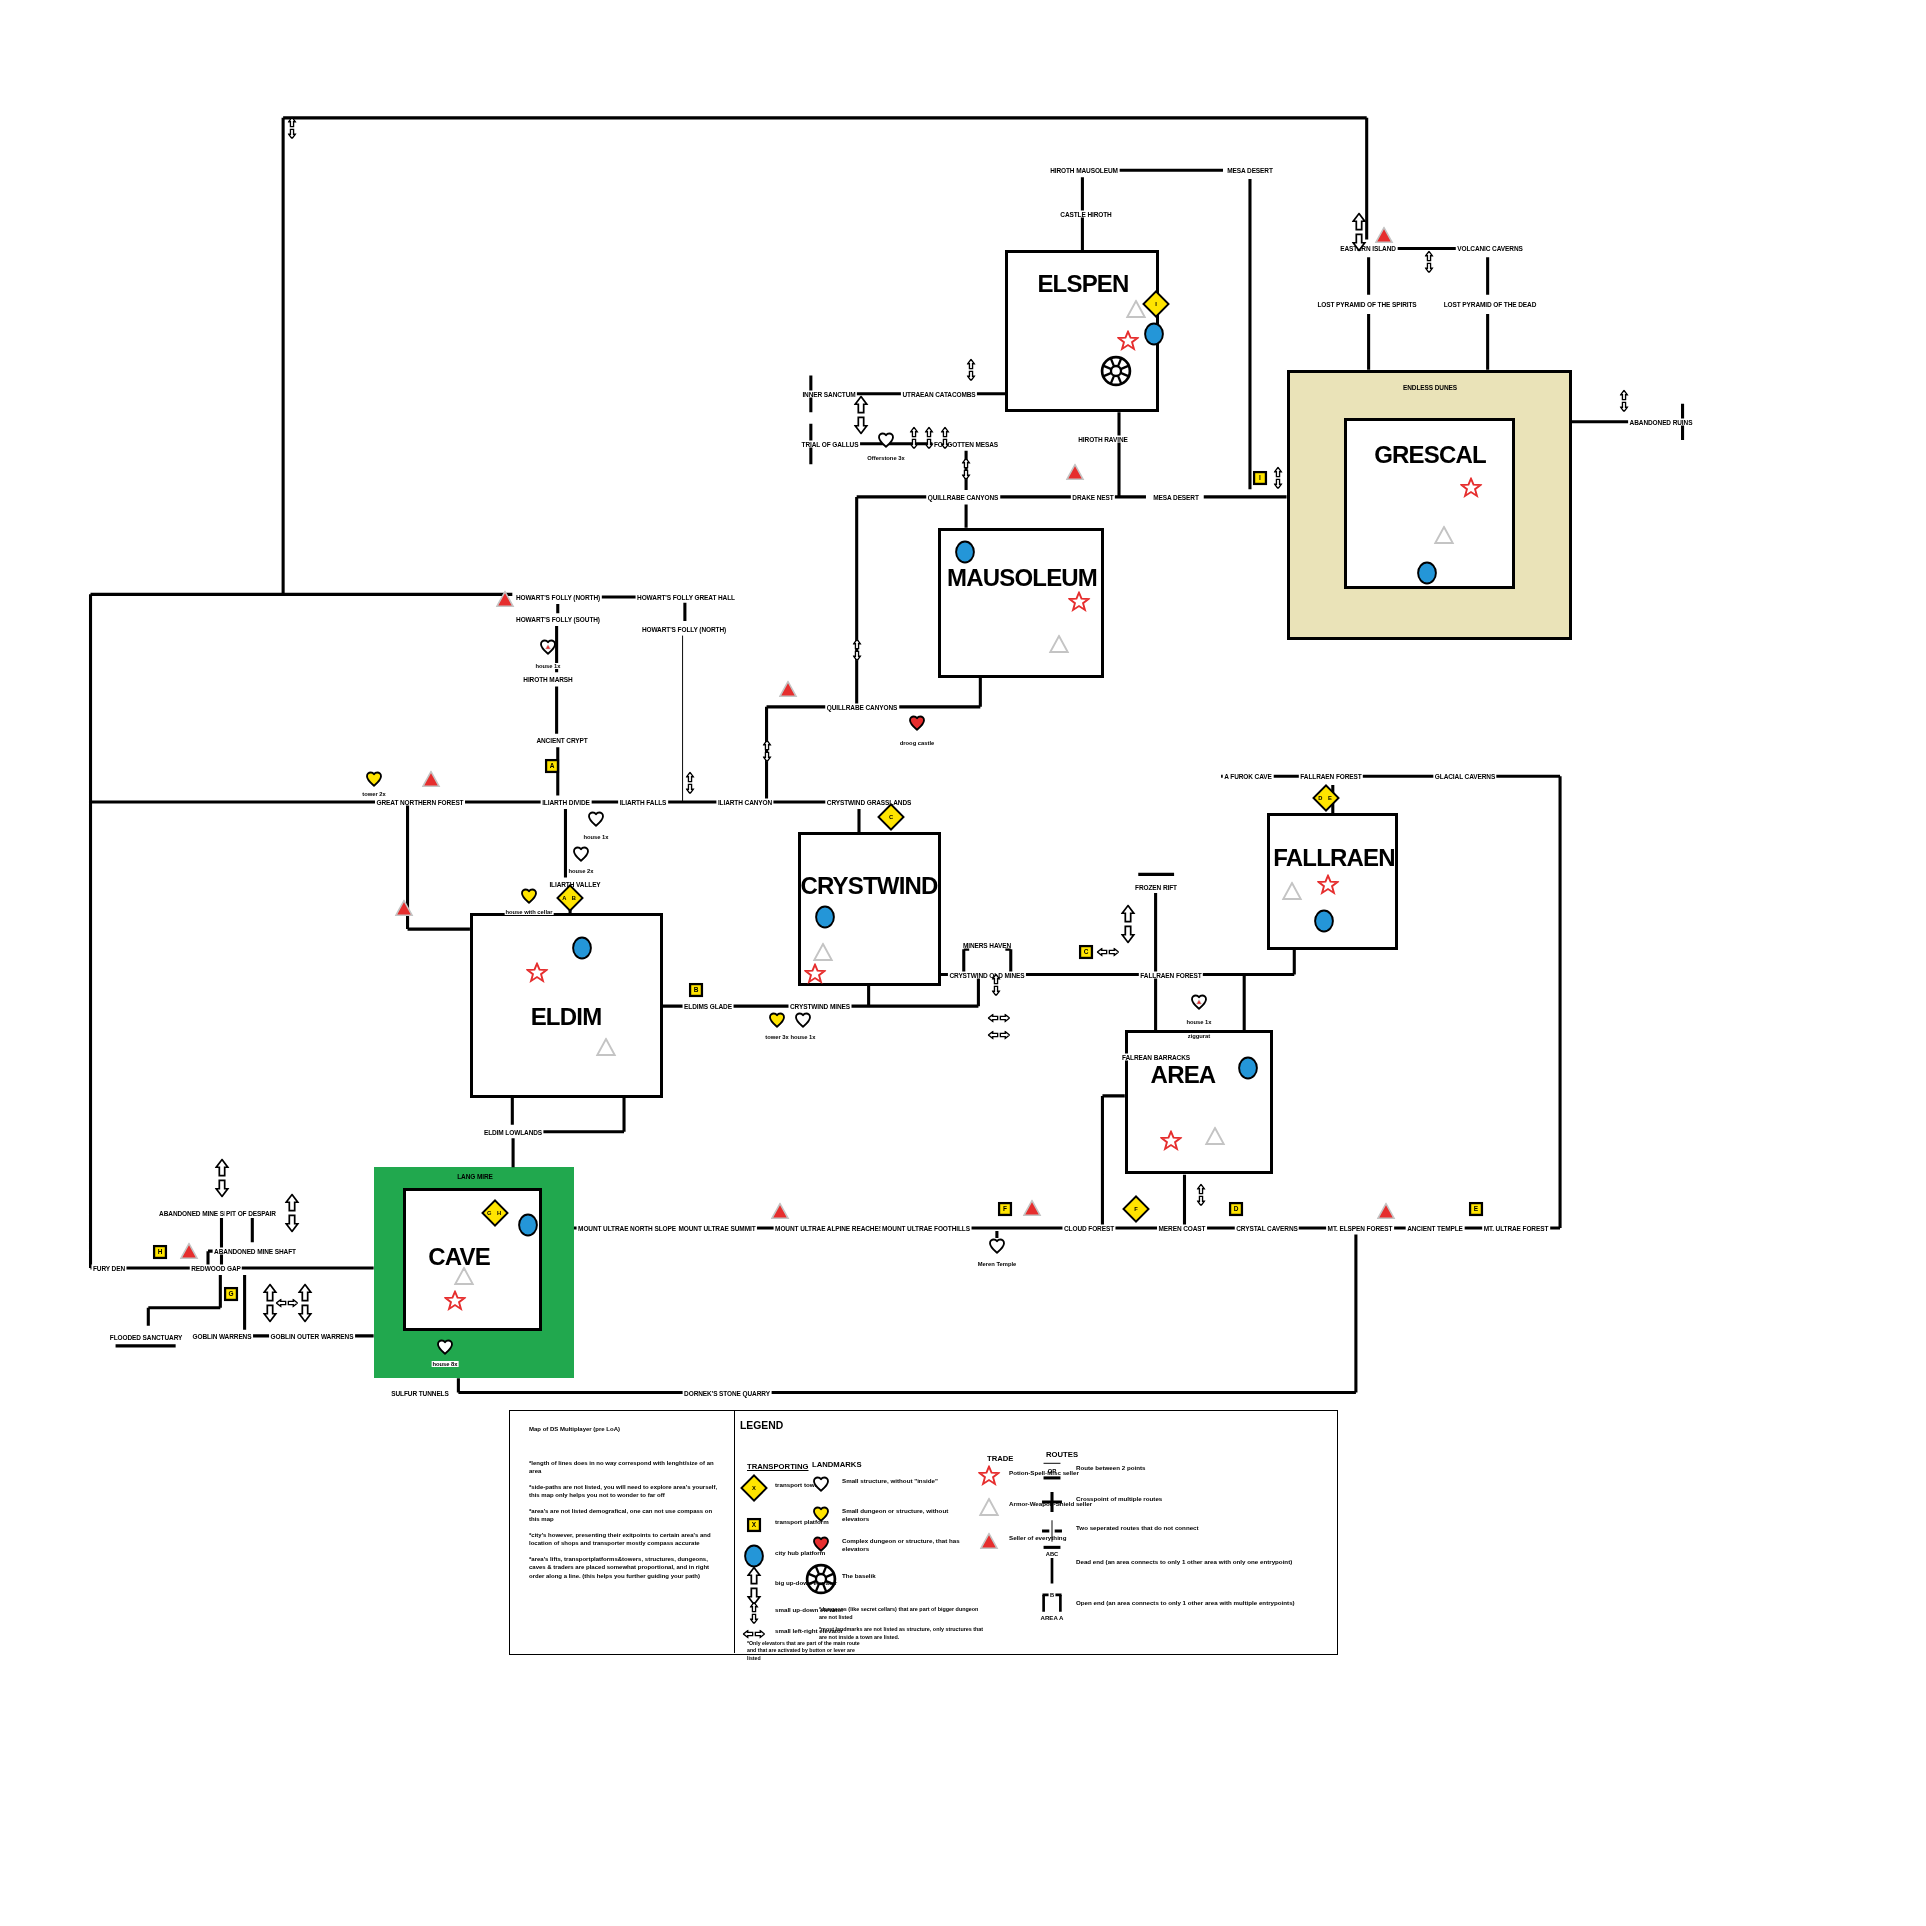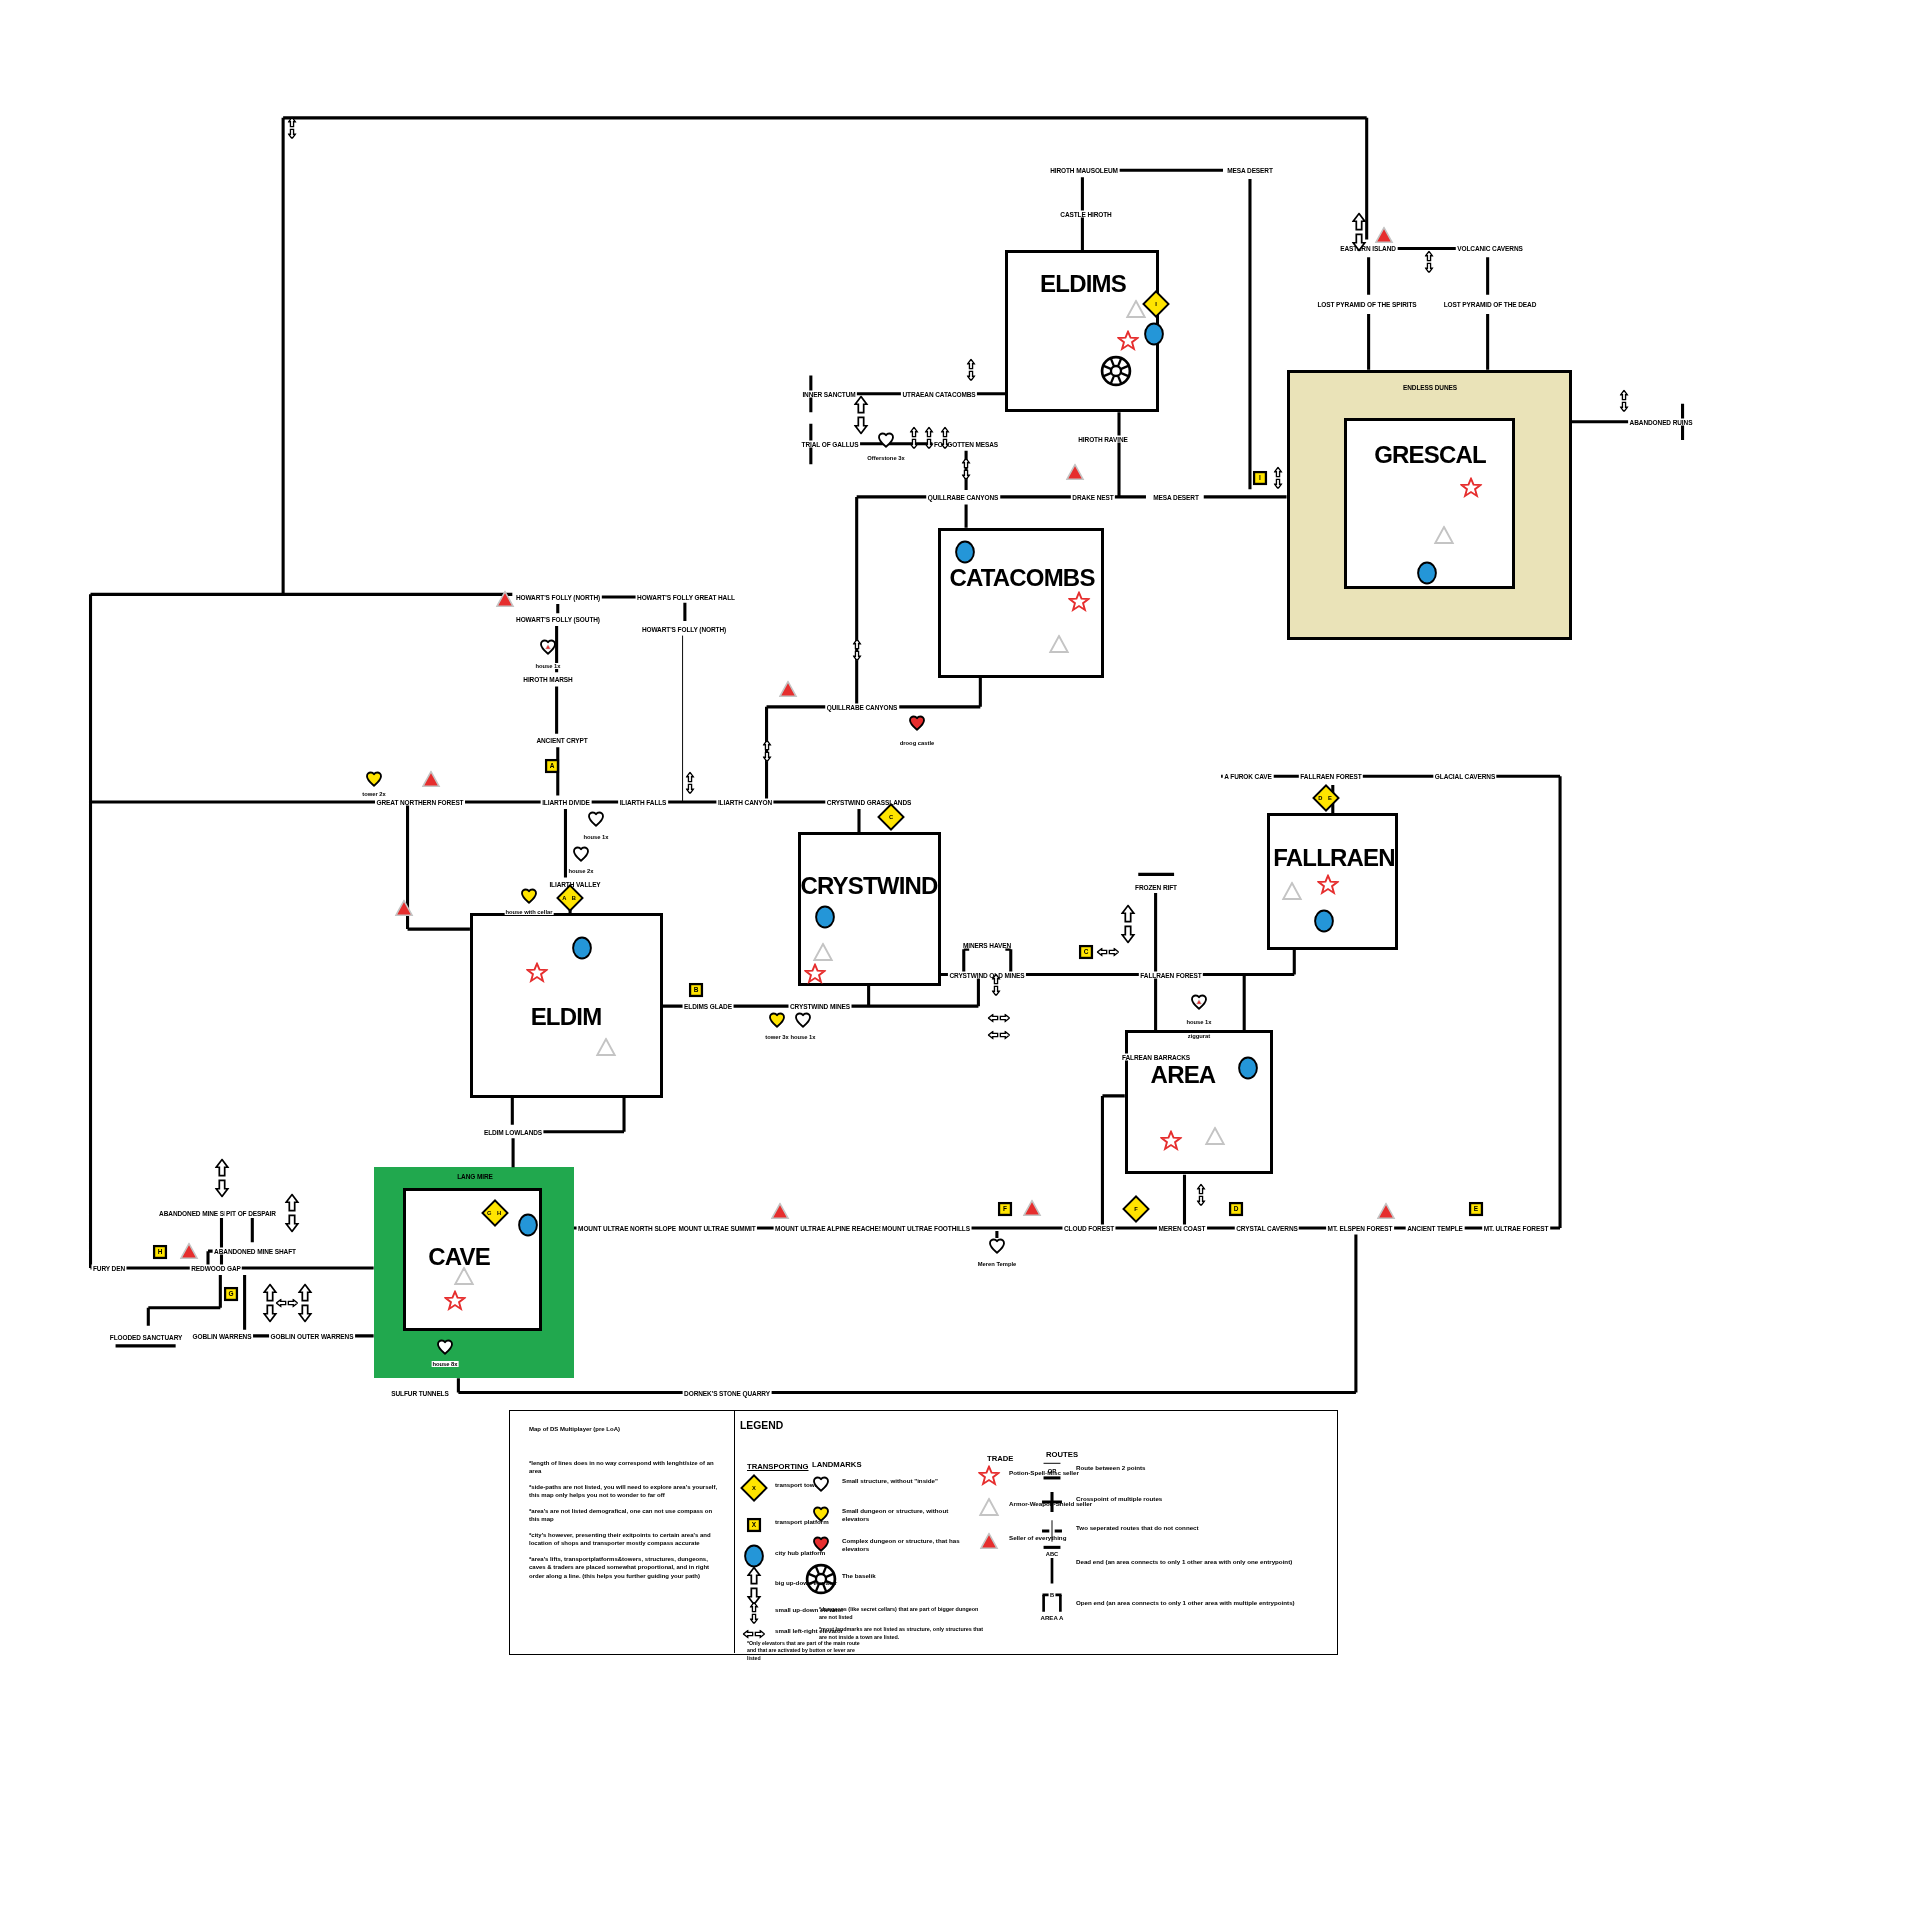--- a/index.html
+++ b/index.html
@@ -58,23 +58,23 @@
   </svg>
 
   <div class="legend-box" style="left:509px;top:1410px;width:827px;height:243px;"></div>
   <div class="legend-divider" style="left:734px;top:1410px;height:243px;"></div>
   <div class="legtitle" style="left:740px;top:1420px;">LEGEND</div>
   <div class="leghead" style="left:747px;top:1462px;text-decoration:underline;">TRANSPORTING</div>
   <div class="leghead" style="left:812px;top:1460px;">LANDMARKS</div>
   <div class="leghead" style="left:987px;top:1454px;">TRADE</div>
   <div class="leghead" style="left:1046px;top:1450px;">ROUTES</div>
 <div class="town" style="left: 1005px; top: 250px; width: 154px; height: 162px;"></div>
-    <div class="town-name" style="left: 1083px; top: 284px;">ELDIMS</div>
+    <div class="town-name" style="left: 1083px; top: 284px;">ELSPEN</div>
     <div class="town" style="left: 938px; top: 528px; width: 166px; height: 150px;"></div>
-    <div class="town-name" style="left: 1022px; top: 578px;">CATACOMBS</div>
+    <div class="town-name" style="left: 1022px; top: 578px;">MAUSOLEUM</div>
     <div class="town" style="left: 1344px; top: 418px; width: 171px; height: 171px;"></div>
     <div class="town-name" style="left: 1430px; top: 455px;">GRESCAL</div>
     <div class="town" style="left: 798px; top: 832px; width: 143px; height: 154px;"></div>
     <div class="town-name" style="left: 869px; top: 886px;">CRYSTWIND</div>
     <div class="town" style="left: 1267px; top: 813px; width: 131px; height: 137px;"></div>
     <div class="town-name" style="left: 1334px; top: 858px;">FALLRAEN</div>
     <div class="town" style="left: 470px; top: 913px; width: 193px; height: 185px;"></div>
     <div class="town-name" style="left: 566px; top: 1017px;">ELDIM</div>
     <div class="town" style="left: 1125px; top: 1030px; width: 148px; height: 144px;"></div>
     <div class="town-name" style="left: 1183px; top: 1075px;">AREA</div>

